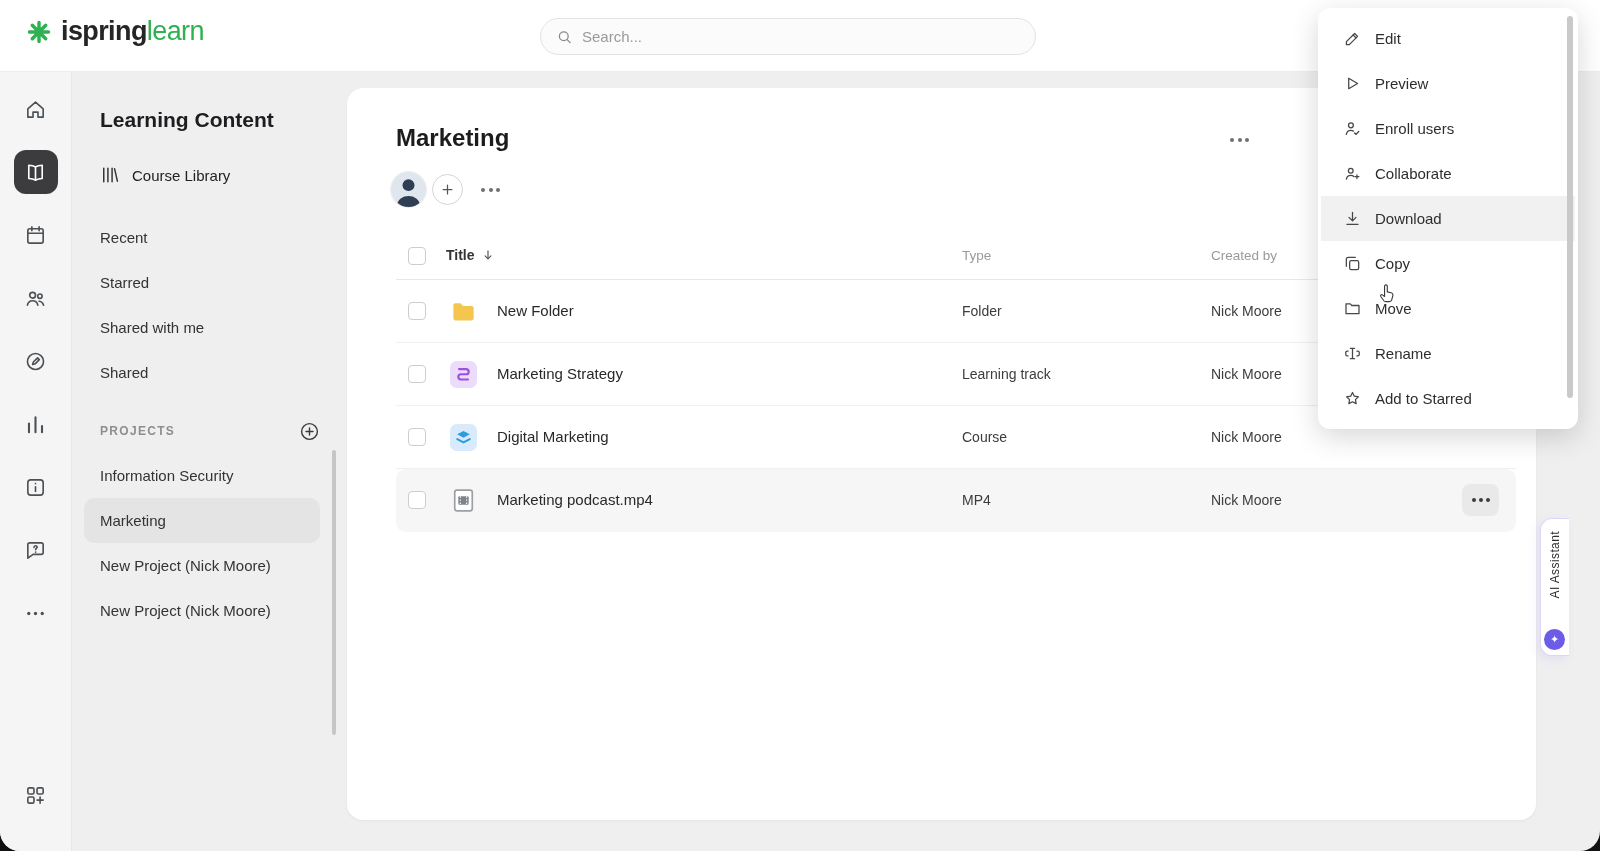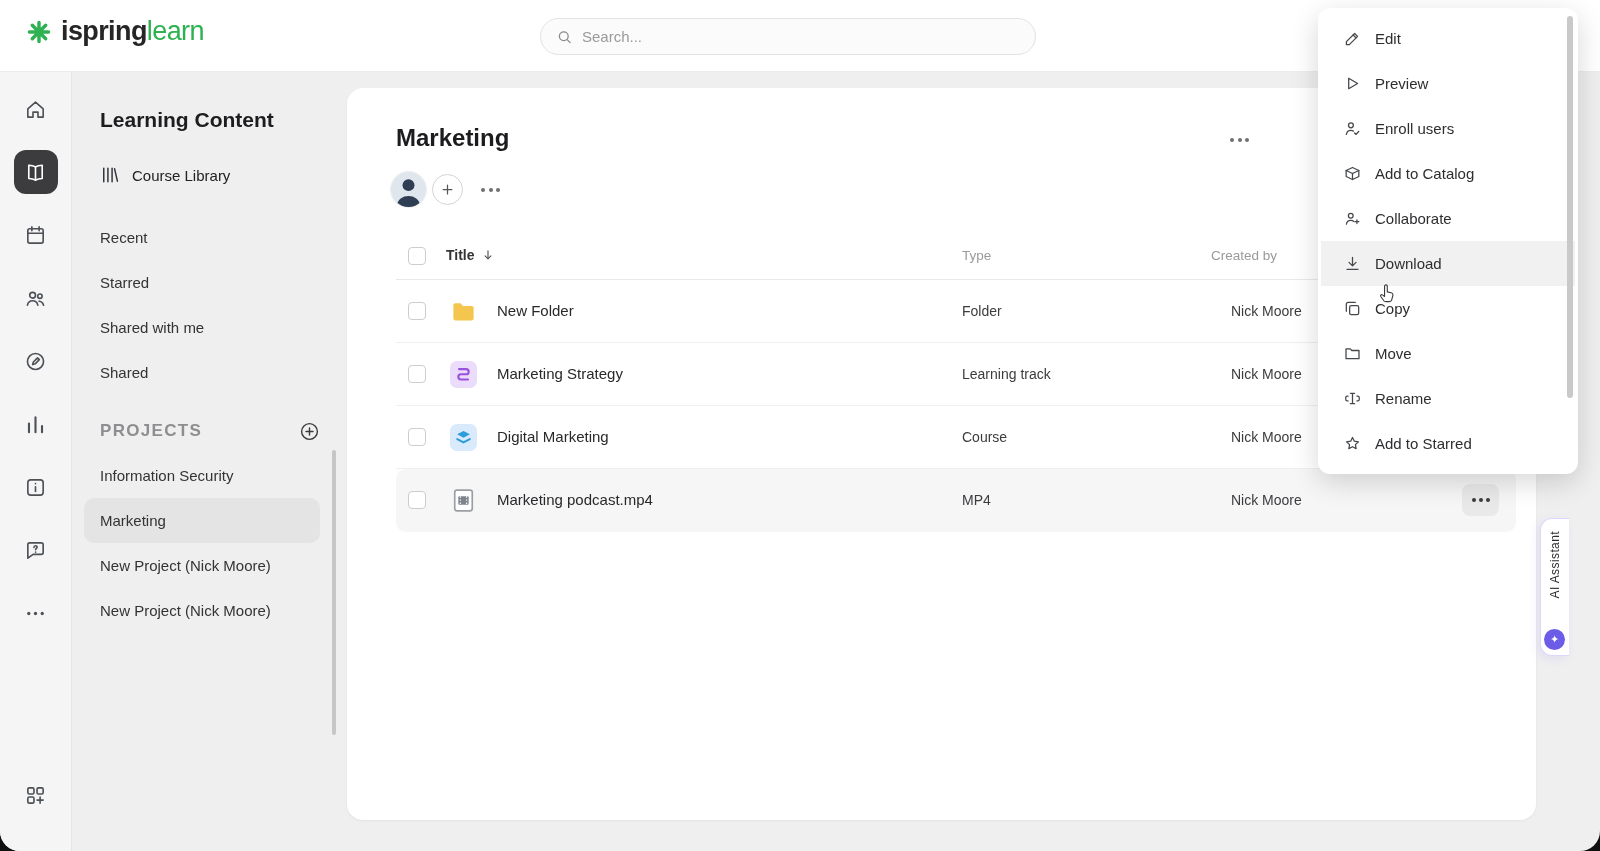--- a/index.html
+++ b/index.html
@@ -37,21 +37,21 @@
   .sidebar { position:absolute; left:72px; top:72px; width:276px; bottom:0; padding:36px 28px 0 28px; }
   .sb-title { font-size:21px; font-weight:700; color:#1d1d1f; }
   .sb-library { margin-top:33px; display:flex; align-items:center; gap:12px; font-size:15px;
                 color:#222; cursor:pointer; }
   .sb-library svg { width:20px; height:20px; color:#33373b; }
   .sb-nav { margin-top:30px; }
   .sb-item { height:45px; display:flex; align-items:center; font-size:15px; color:#333;
              cursor:pointer; }
   .sb-projects { margin-top:22px; height:28px; display:flex; align-items:center;
                  justify-content:space-between; }
-  .sb-projects-label { font-size:17px; color:#8e8e90; letter-spacing:1.3px; font-weight:600; }
+  .sb-projects-label { font-size:12px; color:#8e8e90; letter-spacing:1.3px; font-weight:600; }
   .sb-add { width:21px; height:21px; color:#3a3a3c; cursor:pointer; }
   .sb-proj-list { margin-top:8px; }
   .sb-proj { height:45px; display:flex; align-items:center; font-size:15px; color:#333;
              cursor:pointer; border-radius:10px; margin-left:-16px; padding-left:16px; }
   .sb-proj.selected { background:#e4e4e5; }
   .sb-scrollbar { position:absolute; left:332px; top:450px; width:4px; height:285px;
                   background:#c6c6c8; border-radius:2px; z-index:4; }
 
   
   .card { position:absolute; left:347px; top:88px; width:1189px; height:732px; background:#fff;
@@ -82,21 +82,21 @@
   .hd-cb { position:absolute; left:12px; top:13px; }
   .cb { width:18px; height:18px; border:1.5px solid #cdcdcf; border-radius:4px; background:#fff;
         display:inline-block; cursor:pointer; }
   .row { position:relative; height:63px; border-bottom:1px solid #f0f0f1; }
   .row.highlight { background:#f6f6f7; border-radius:10px; border-bottom:none; }
   .row .rcb { position:absolute; left:12px; top:22px; }
   .row .ficon { position:absolute; left:54px; top:18px; width:27px; height:27px; }
   .row .ficon svg { width:27px; height:27px; display:block; }
   .row .ct { position:absolute; left:101px; top:22px; font-size:15px; color:#29292b; }
   .row .cy { position:absolute; left:566px; top:23px; font-size:14px; color:#3c3c3e; }
-  .row .cc { position:absolute; left:815px; top:23px; font-size:14px; color:#3c3c3e;margin-left:20px; }
+  .row .cc { position:absolute; left:815px; top:23px; font-size:14px; color:#3c3c3e; }
   .row .action { position:absolute; left:1066px; top:15px; width:37px; height:32px; border-radius:8px;
                  background:#e9e9ea; display:flex; align-items:center; justify-content:center;
                  gap:3px; cursor:pointer; }
   .row .action i { width:4px; height:4px; border-radius:50%; background:#3b3b3d; }
 
   
   .menu { position:absolute; left:1281px; top:8px; width:260px; background:#fff; z-index:40;
           border-radius:12px; box-shadow:0 8px 28px rgba(0,0,0,.16); padding:8px 3px;margin-left:37px; }
   .menu-item { height:45px; display:flex; align-items:center; gap:13px; padding-left:22px;
                font-size:15px; color:#2e2e30; cursor:pointer; }
@@ -373,28 +373,20 @@
     </div>
     <div class="menu-item">
       <svg viewBox="0 0 24 24" fill="none" stroke="currentColor" stroke-width="1.6" stroke-linecap="round" stroke-linejoin="round">
           <circle cx="10" cy="8" r="3.1"></circle>
           <path d="M4.2 19.4c.7-3.2 3-4.9 5.8-4.9 1.1 0 2.2.3 3.1.8"></path>
           <path d="M14.6 17.6l1.9 1.9 3.4-3.7"></path>
         </svg>
       <span>Enroll users</span>
     </div>
     <div class="menu-item">
-      <svg viewBox="0 0 24 24" fill="none" stroke="currentColor" stroke-width="1.6" stroke-linecap="round" stroke-linejoin="round">
-          <path d="M4 8.2l8-3.8 8 3.8-8 3.8z"></path>
-          <path d="M4 8.2v7.6l8 3.8 8-3.8V8.2"></path>
-          <path d="M12 12v7.6"></path>
-        </svg>
-      <span>Add to Catalog</span>
-    </div>
-    <div class="menu-item">
       <svg viewBox="0 0 24 24" fill="none" stroke="currentColor" stroke-width="1.6" stroke-linecap="round">
           <circle cx="9.8" cy="8.4" r="3"></circle>
           <path d="M4.3 19c.6-3 2.7-4.6 5.5-4.6 1.5 0 2.9.5 3.9 1.4"></path>
           <path d="M17.6 13.6v4.8M15.2 16h4.8"></path>
         </svg>
       <span>Collaborate</span>
     </div>
     <div class="menu-item highlight">
       <svg viewBox="0 0 24 24" fill="none" stroke="currentColor" stroke-width="1.6" stroke-linecap="round" stroke-linejoin="round">
           <path d="M12 4.2v10.2M7.6 10.6L12 15l4.4-4.4"></path>

